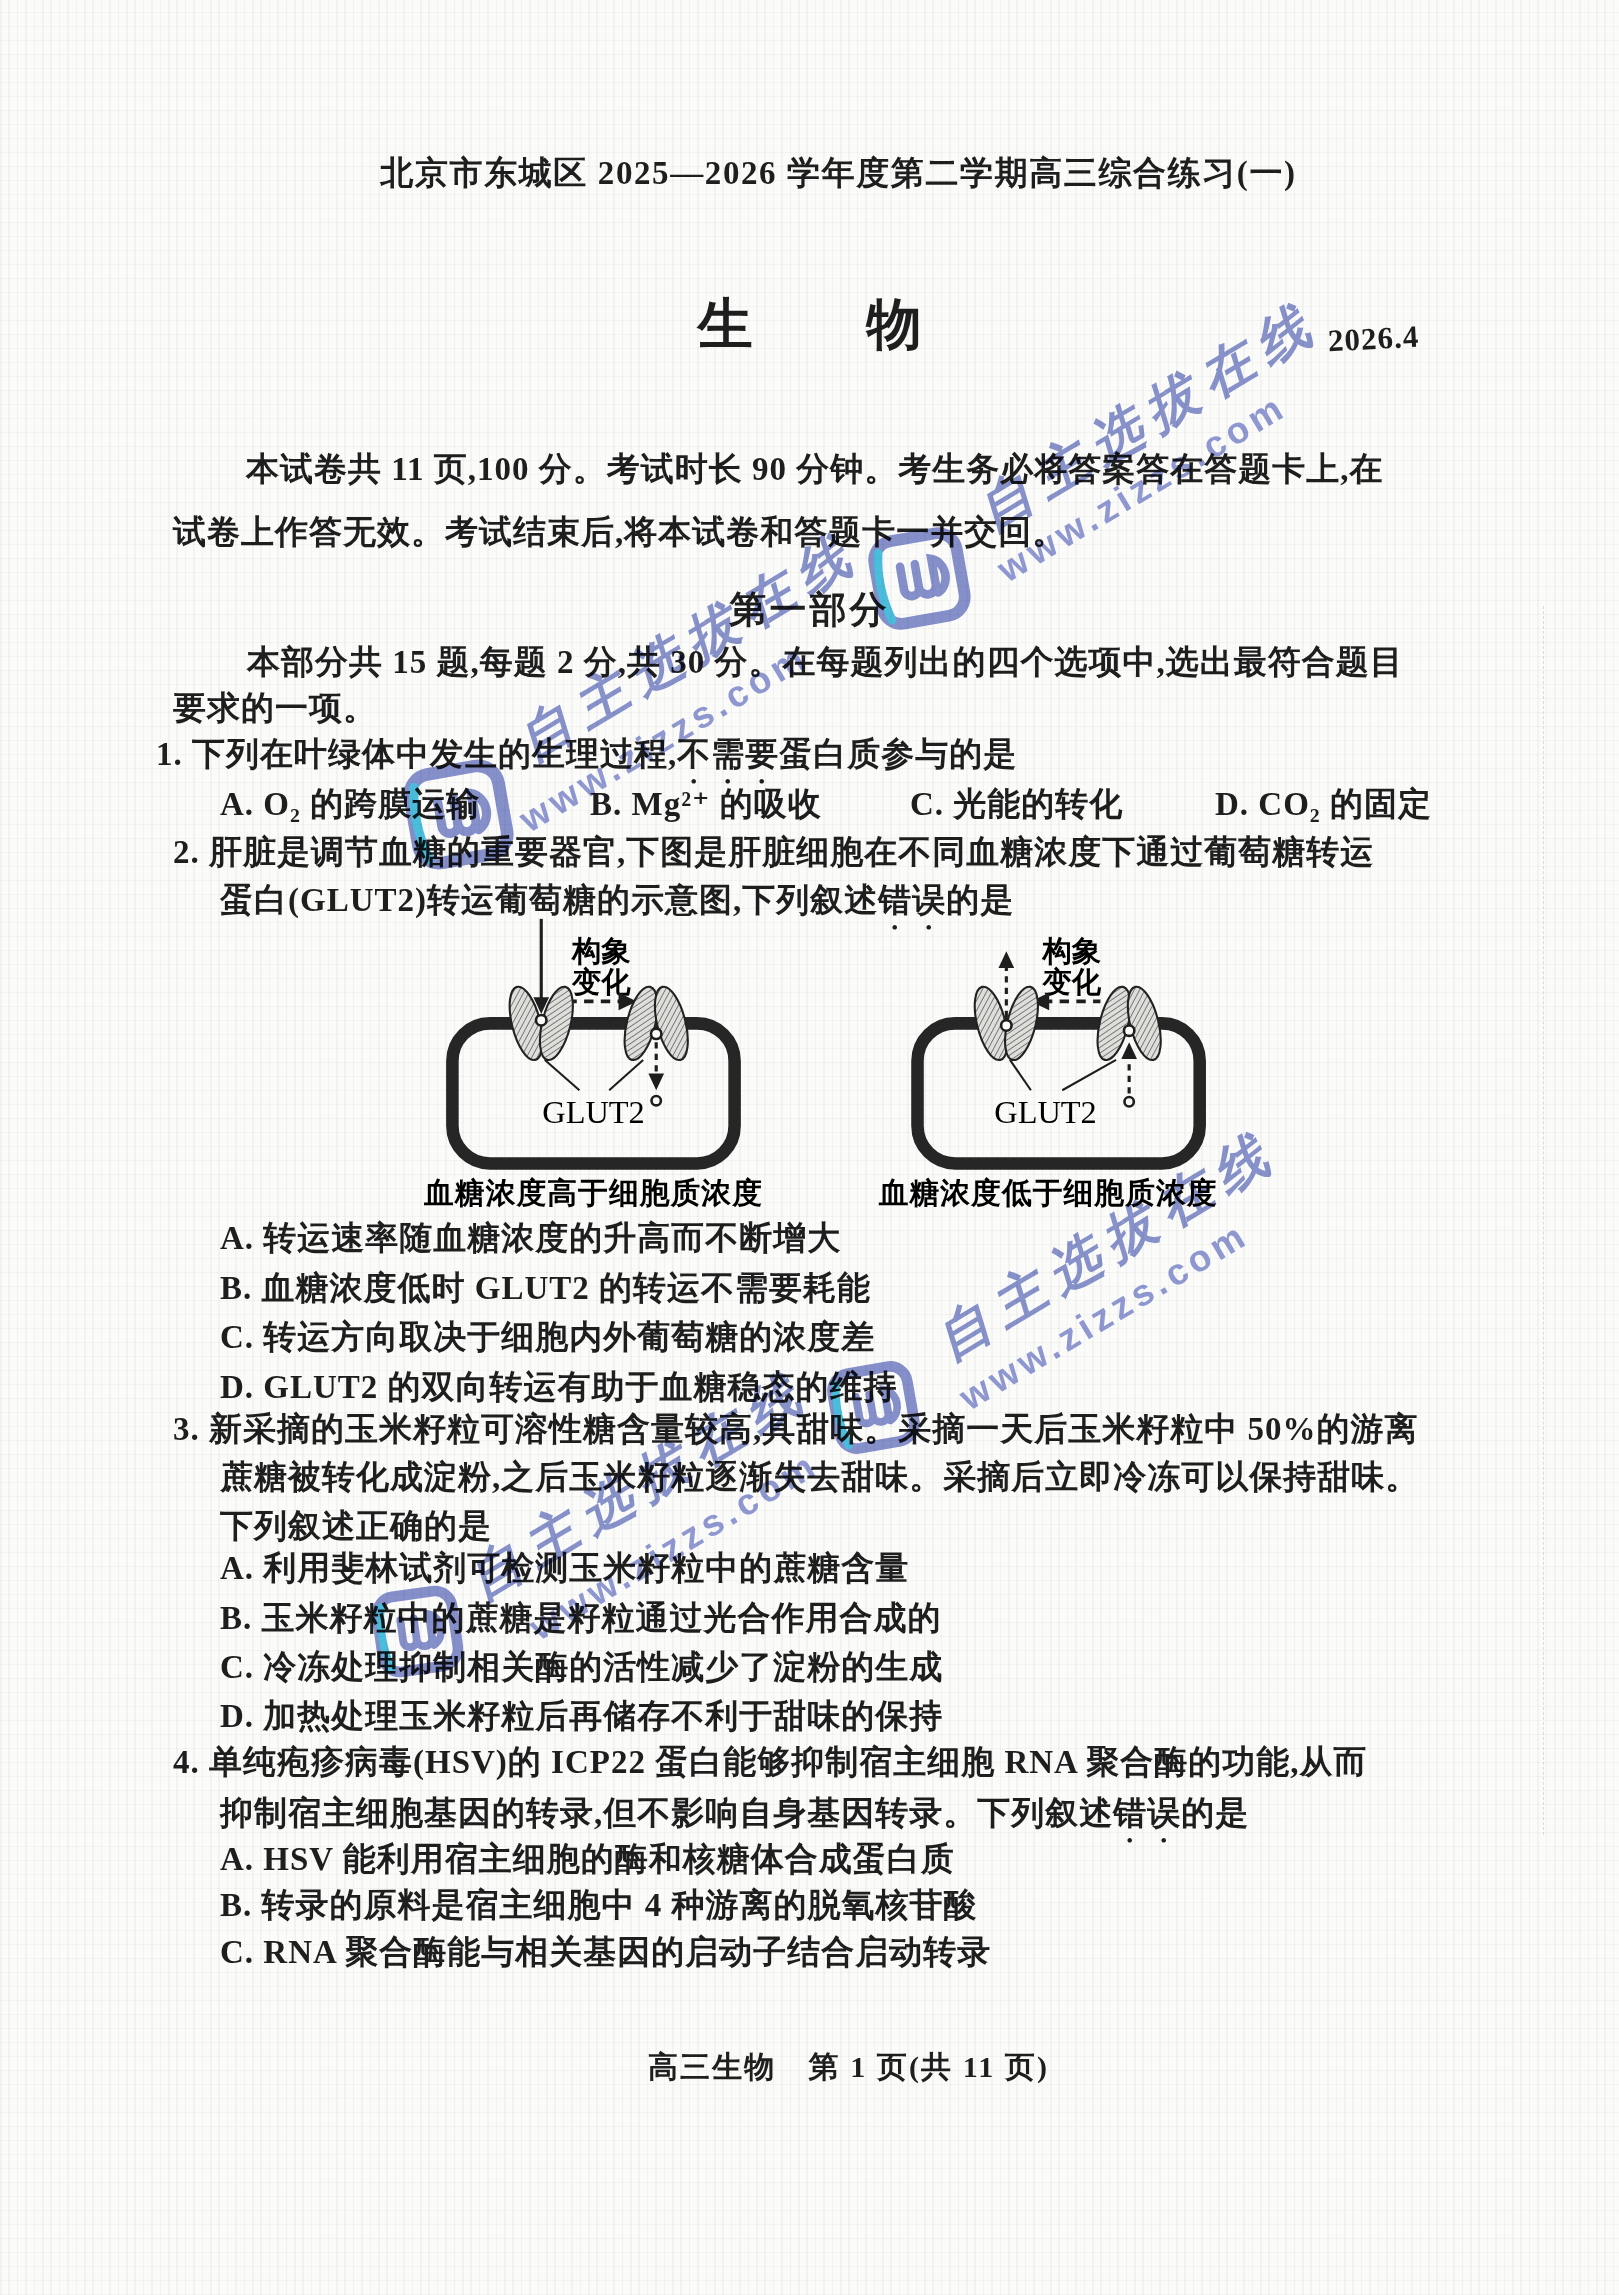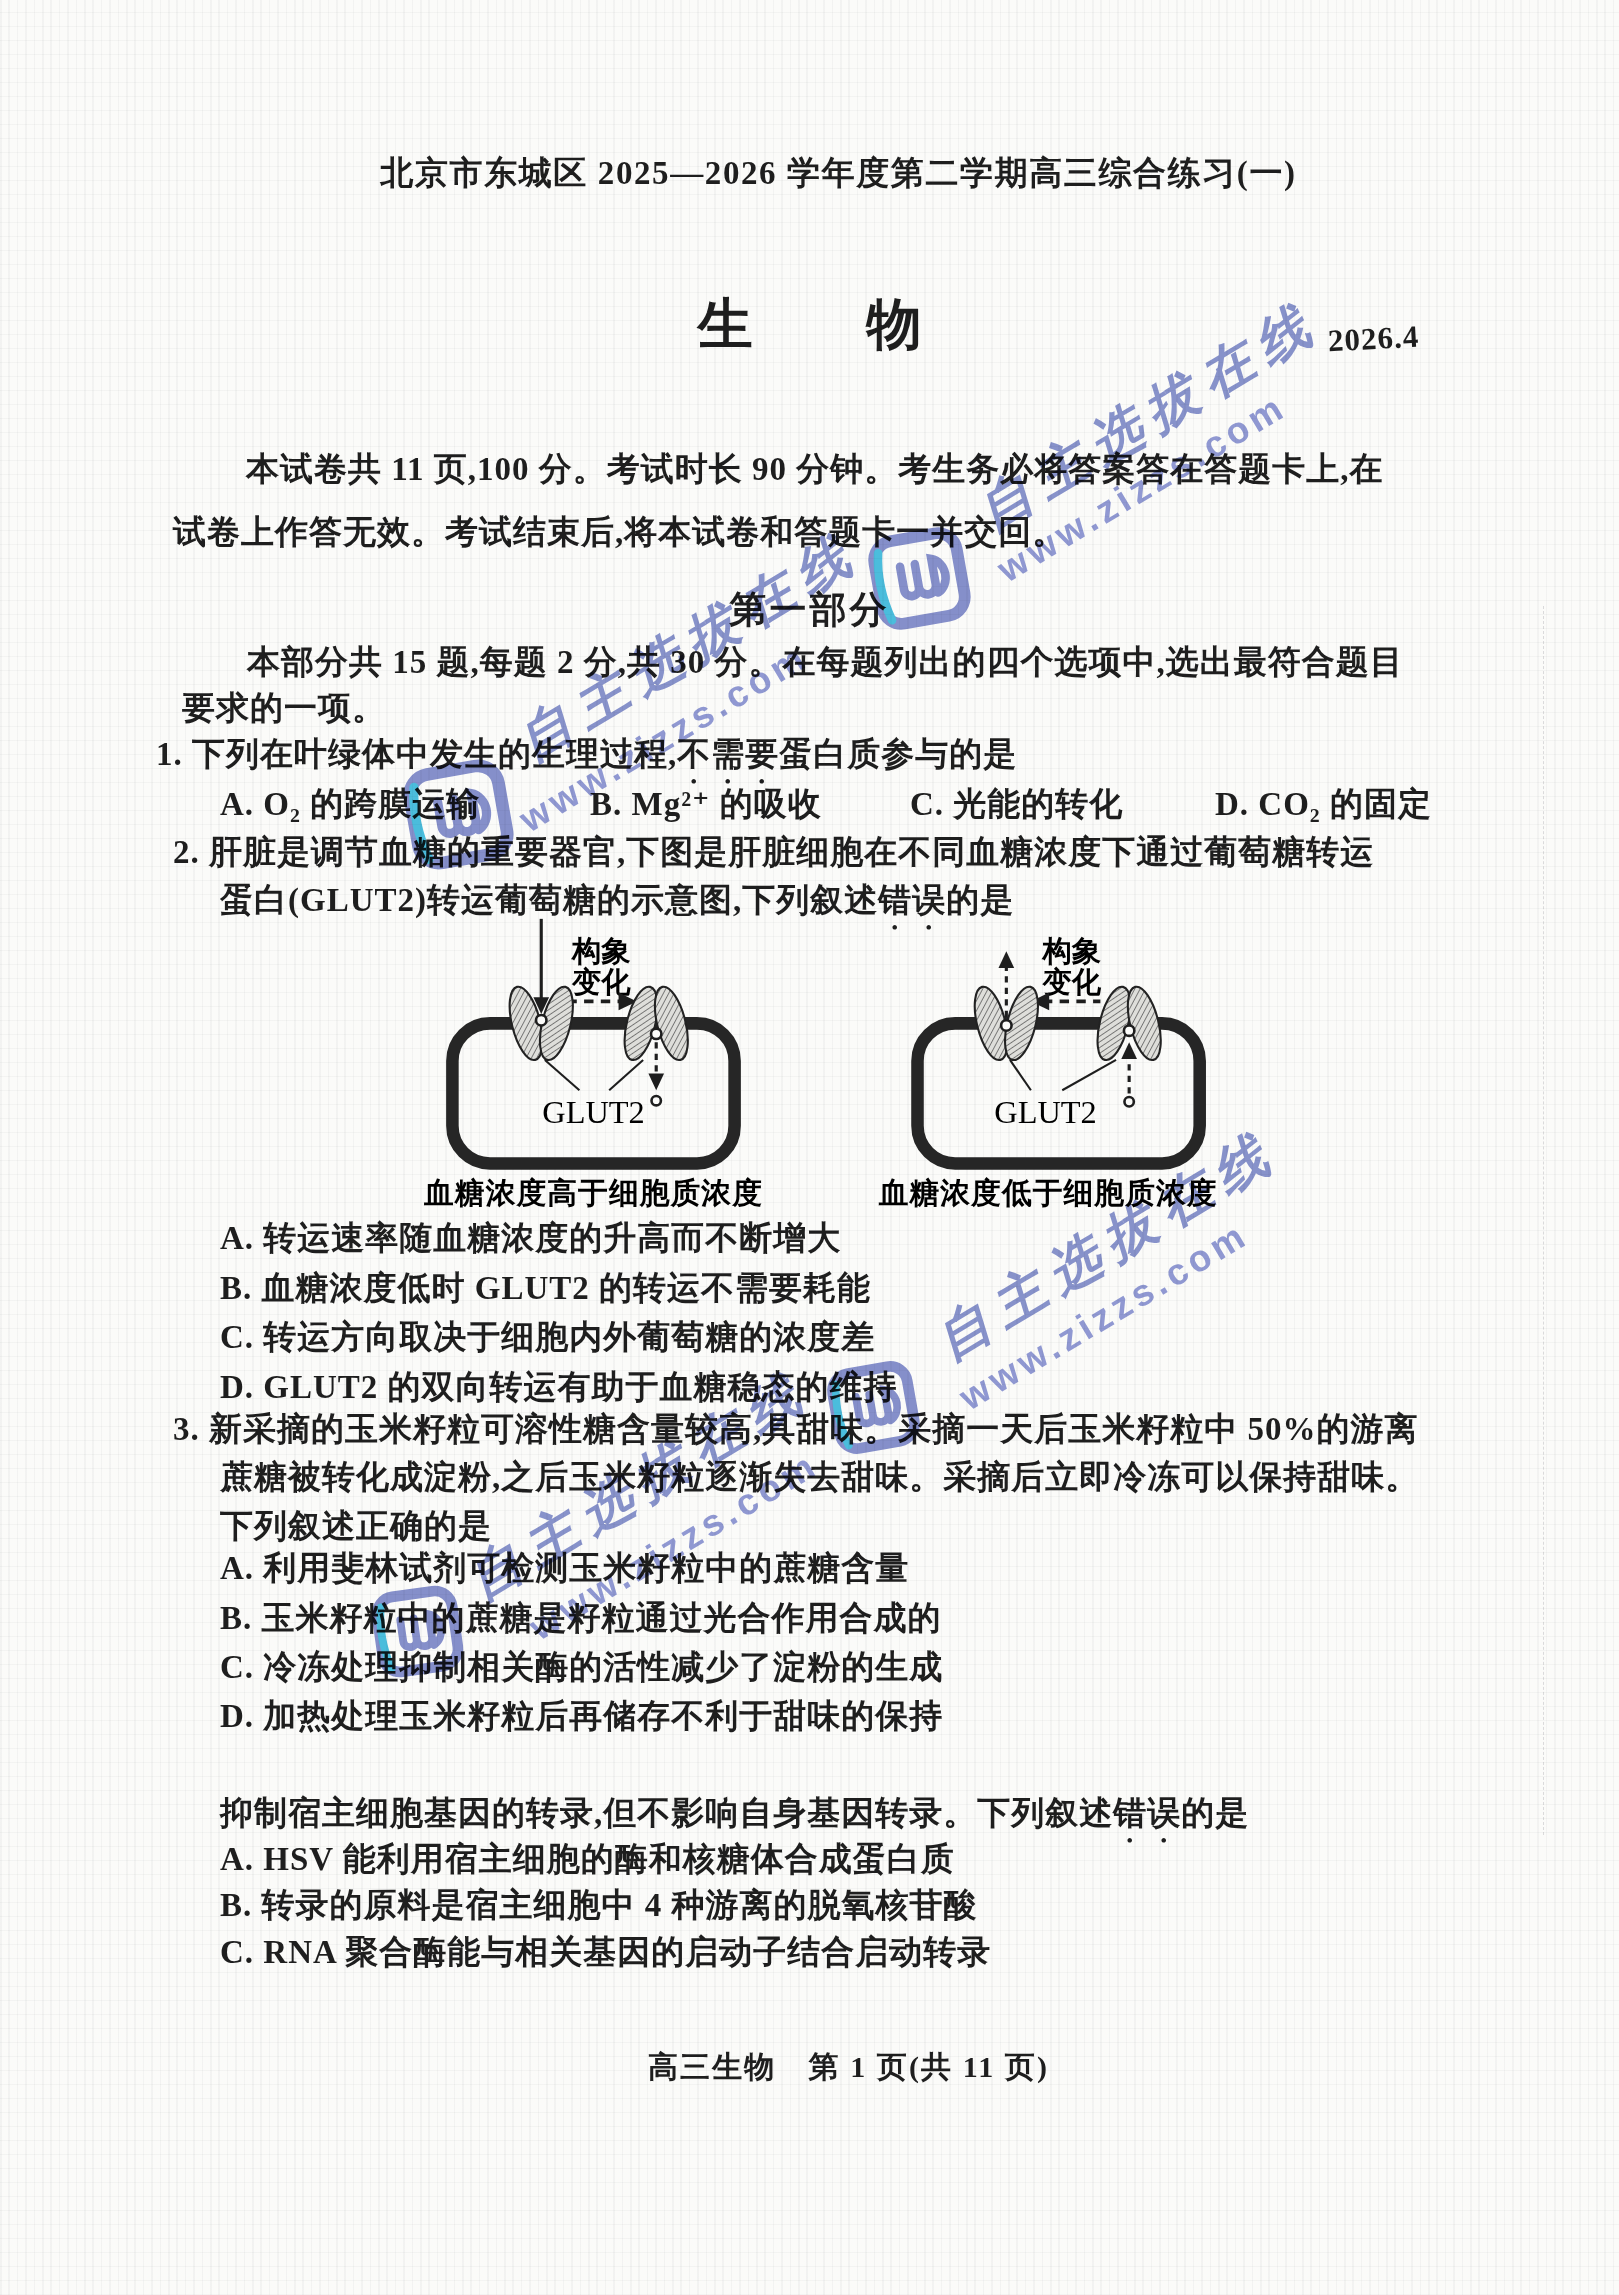--- a/index.html
+++ b/index.html
@@ -60,21 +60,21 @@
 
   <div class="txt center title" style="top:153px">北京市东城区 2025—2026 学年度第二学期高三综合练习(一)</div>
   <div class="txt center subject" style="top:291px;padding-left:25px">生 物</div>
   <div class="txt date" style="left:1328px;top:320px">2026.4</div>
 
   <div class="txt" style="left:246px;top:449px">本试卷共 11 页,100 分。考试时长 90 分钟。考生务必将答案答在答题卡上,在</div>
   <div class="txt" style="left:173px;top:512px">试卷上作答无效。考试结束后,将本试卷和答题卡一并交回。</div>
 
   <div class="txt center heading" style="top:587px">第一部分</div>
   <div class="txt" style="left:247px;top:642px">本部分共 15 题,每题 2 分,共 30 分。在每题列出的四个选项中,选出最符合题目</div>
-  <div class="txt" style="left:182px;top:688px">要求的一项。</div>
+  <div class="txt" style="left:173px;top:688px">要求的一项。</div>
 
   <div class="txt" style="left:156px;top:734px"><span>1. 下列在叶绿体中发生的生理过程,</span><span class="em-dots">不需要</span><span>蛋白质参与的是</span></div>
   <div class="txt" style="left:220px;top:784px">A. O₂ 的跨膜运输</div>
   <div class="txt" style="left:590px;top:784px">B. Mg²⁺ 的吸收</div>
   <div class="txt" style="left:910px;top:784px">C. 光能的转化</div>
   <div class="txt" style="left:1215px;top:784px">D. CO₂ 的固定</div>
 
   <div class="txt" style="left:173px;top:832px">2. 肝脏是调节血糖的重要器官,下图是肝脏细胞在不同血糖浓度下通过葡萄糖转运</div>
   <div class="txt" style="left:220px;top:880px"><span>蛋白(GLUT2)转运葡萄糖的示意图,下列叙述</span><span class="em-dots">错误</span><span>的是</span></div>
 
@@ -155,20 +155,21 @@
   <div class="txt" style="left:220px;top:1367px">D. GLUT2 的双向转运有助于血糖稳态的维持</div>
 
   <div class="txt" style="left:173px;top:1409px">3. 新采摘的玉米籽粒可溶性糖含量较高,具甜味。采摘一天后玉米籽粒中 50%的游离</div>
   <div class="txt" style="left:220px;top:1457px">蔗糖被转化成淀粉,之后玉米籽粒逐渐失去甜味。采摘后立即冷冻可以保持甜味。</div>
   <div class="txt" style="left:220px;top:1506px">下列叙述正确的是</div>
   <div class="txt" style="left:220px;top:1548px">A. 利用斐林试剂可检测玉米籽粒中的蔗糖含量</div>
   <div class="txt" style="left:220px;top:1598px">B. 玉米籽粒中的蔗糖是籽粒通过光合作用合成的</div>
   <div class="txt" style="left:220px;top:1647px">C. 冷冻处理抑制相关酶的活性减少了淀粉的生成</div>
   <div class="txt" style="left:220px;top:1696px">D. 加热处理玉米籽粒后再储存不利于甜味的保持</div>
 
+  <div class="txt" style="left:173px;top:1742px">4. 单纯疱疹病毒(HSV)的 ICP22 蛋白能够抑制宿主细胞 RNA 聚合酶的功能,从而</div>
   <div class="txt" style="left:220px;top:1839px">A. HSV 能利用宿主细胞的酶和核糖体合成蛋白质</div>
   <div class="txt" style="left:220px;top:1793px"><span>抑制宿主细胞基因的转录,但不影响自身基因转录。下列叙述</span><span class="em-dots">错误</span><span>的是</span></div>
   <div class="txt" style="left:220px;top:1885px">B. 转录的原料是宿主细胞中 4 种游离的脱氧核苷酸</div>
   <div class="txt" style="left:220px;top:1932px">C. RNA 聚合酶能与相关基因的启动子结合启动转录</div>
 
   <div class="txt center footer" style="top:2048px">高三生物　第 1 页(共 11 页)</div>
 
   <svg width="0" height="0" style="position:absolute" aria-hidden="true">
     <defs>
       <g id="wmlogo">

